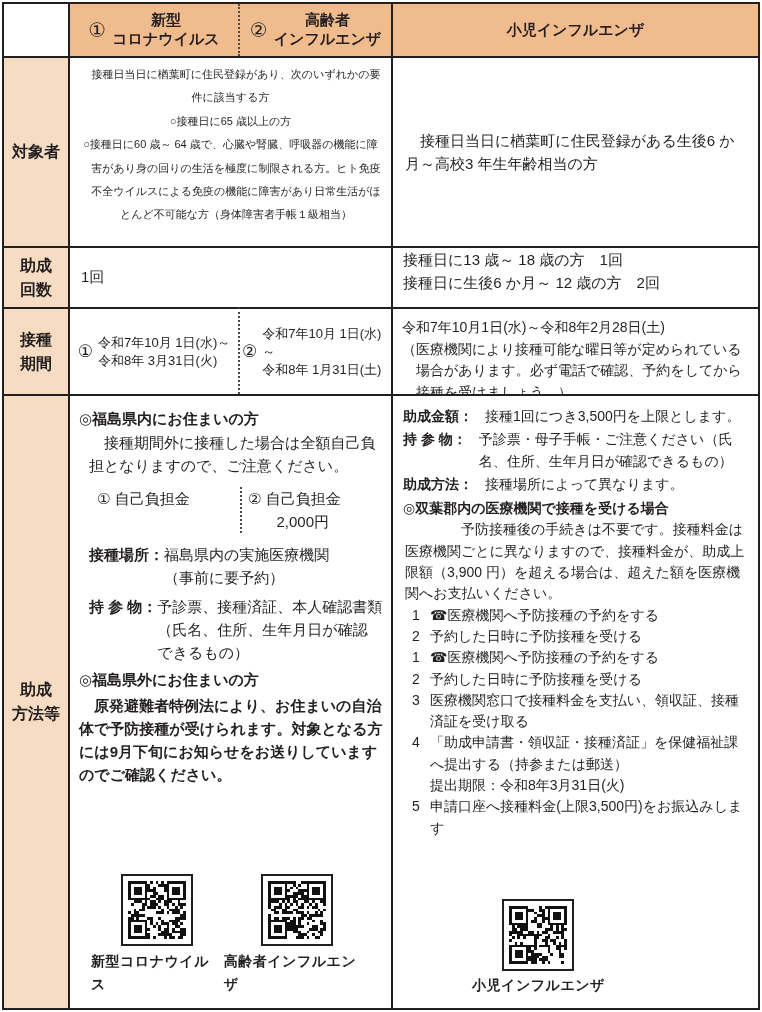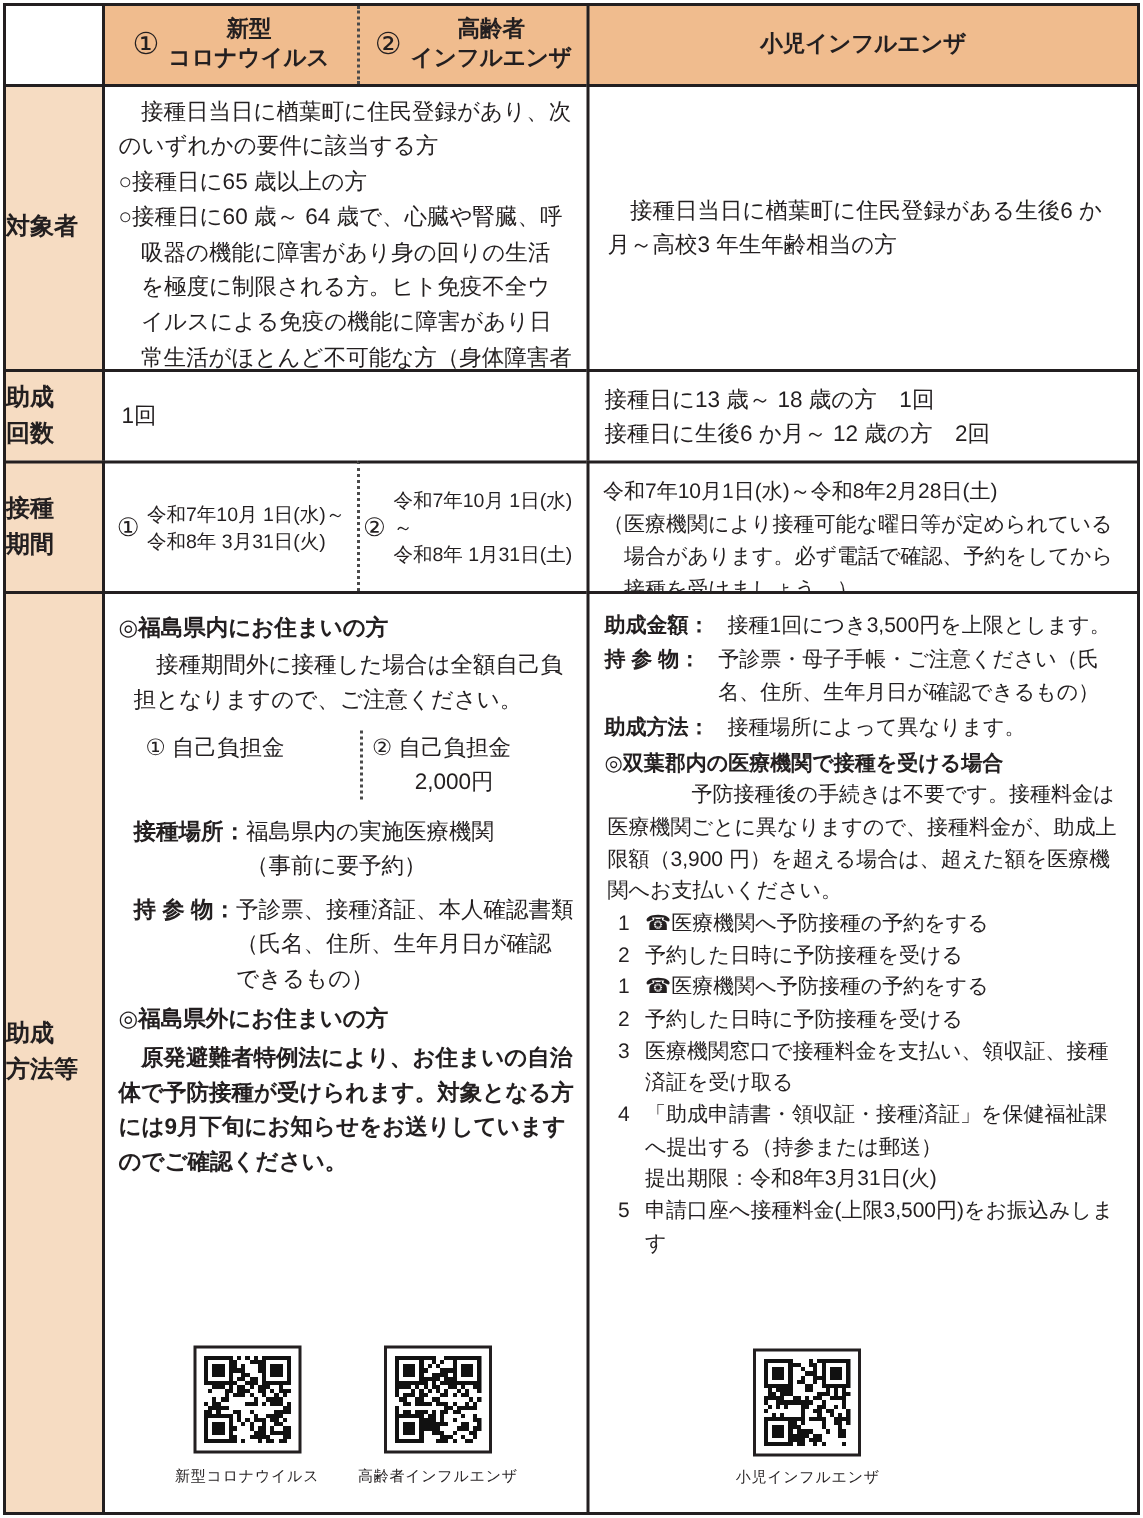--- a/index.html
+++ b/index.html
@@ -28,37 +28,37 @@
     display:flex; align-items:center; justify-content:center;
     font-weight:bold; font-size:15px; line-height:1.25; text-align:center;
     gap:6px;
   }
   .hnum { font-size:20px; font-weight:normal; }
   .empty { background:#fff; }
 
   
   .lbl {
     background:#f6dcc2;
-    display:flex; flex-direction:column; align-items:flex-start; justify-content:center;
+    display:flex; flex-direction:column; align-items:center; justify-content:center;
     font-weight:bold; font-size:16px; line-height:1.5; text-align:center;
   }
 
   
-  .tgt-left { padding:5px 9px 4px 9px; font-size:15px; line-height:23.4px; }
+  .tgt-left { padding:5px 9px 4px 9px; font-size:11px; line-height:23.4px;text-align:center; }
   .tgt-intro { text-indent:1em; }
   .tgt-item { padding-left:1em; text-indent:-1em; }
   .tgt-right {
     display:flex; align-items:center; padding:0 12px;
     font-size:15px; line-height:23.4px;
   }
   .tgt-right div { text-indent:1em; }
 
   
   .cnt-left { display:flex; align-items:center; padding-left:11px; font-size:15px; }
-  .cnt-right { display:flex; flex-direction:column; justify-content:center; padding-left:10px; font-size:15px; line-height:23px; }
+  .cnt-right { display:flex; flex-direction:column; justify-content:flex-start; padding-left:10px; font-size:15px; line-height:23px; }
 
   
   .per-cell {
     display:flex; align-items:center; justify-content:center; gap:5px;
     font-size:13px; line-height:18px; padding:0 2px;
   }
   .per-num { font-size:17px; }
   .per-right { padding:8px 8px 0 9px; font-size:14px; line-height:21.5px; }
   .per-note { padding-left:1em; text-indent:-1em; }
 
@@ -85,21 +85,21 @@
   .step { display:flex; padding-left:9px; }
   .step .snum { width:18px; flex:none; }
   .step .stext { flex:1; white-space:pre-line; }
   .ph { font-weight:bold; }
 
   
   .qr-row { margin-top:auto; display:flex; justify-content:space-evenly; align-items:flex-end; padding:6px 12px 2px 12px; }
   .qr-fig { display:flex; flex-direction:column; align-items:center; gap:4px; }
   .qr-box { border:2px solid #231f20; background:#fff; padding:5px; width:72px; height:72px; }
   .qr-box svg { width:58px; height:58px; display:block; }
-  .qr-label { font-size:10px; letter-spacing:0.5px; }
+  .qr-label { font-size:14px; letter-spacing:0.5px;font-weight:bold; }
   .m-right .qr-row { justify-content:center; padding-right:90px; }
 </style>
 </head>
 <body>
 
 <div class="sheet">
   <div class="table">
 
     <div class="cell empty"></div>
     <div class="cell hcell bl">

